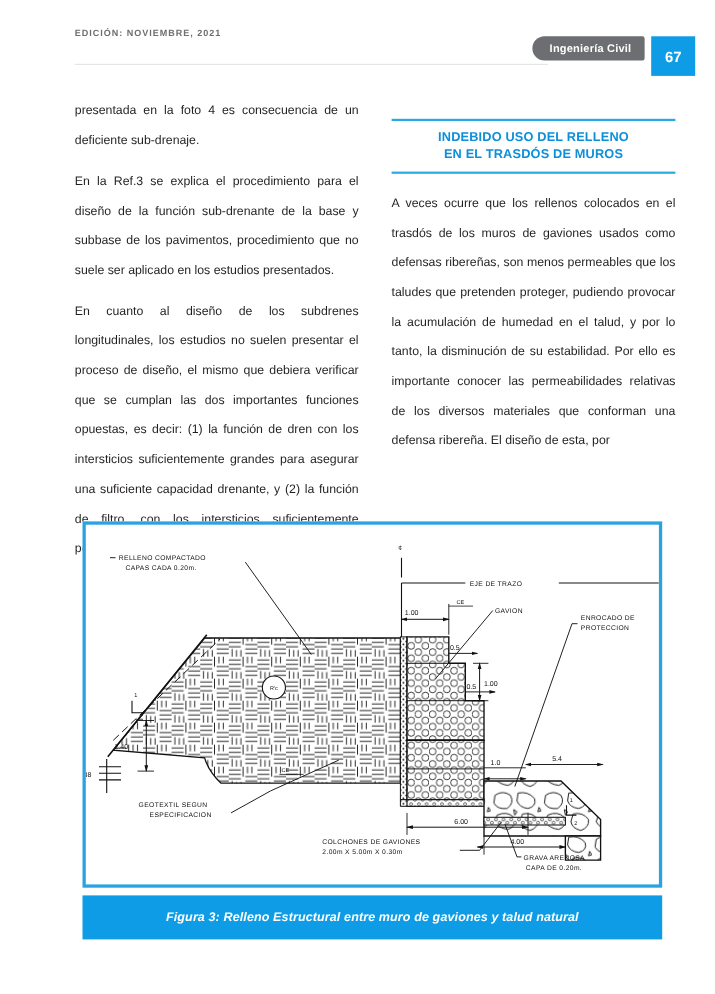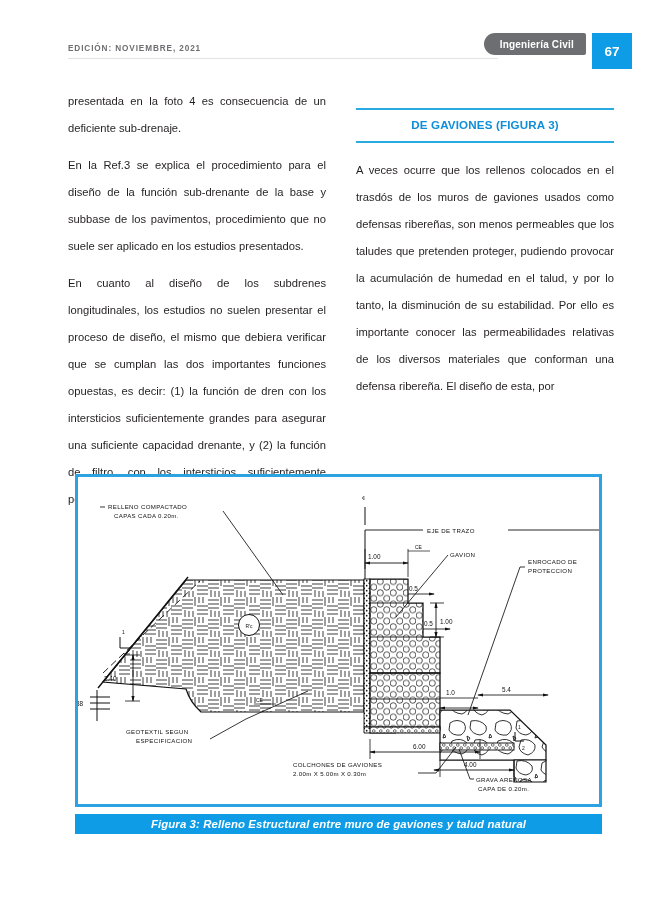--- a/index.html
+++ b/index.html
@@ -16,21 +16,21 @@
   }
 
   
   .header {
     position: absolute;
     left: 0; top: 0;
     width: 650px; height: 72px;
   }
   .header-edition {
     position: absolute;
-    left: 68px; top: 44px;
+    left: 68px; top: 26px;
     font-size: 8.2px;
     letter-spacing: 0.9px;
     font-weight: bold;
     color: #6d6e71;
     white-space: nowrap;
   }
   .header-rule {
     position: absolute;
     left: 68px; top: 58px;
     width: 430px; height: 1px;
@@ -115,21 +115,21 @@
   .figure-box {
     position: relative;
     width: 527px; height: 333px;
     border: 3px solid #2ba3e3;
     background: #ffffff;
     overflow: hidden;
   }
   .figure-box svg { display: block; }
   .figure-caption {
     margin-top: 7px;
-    width: 527px; height: 20px;
+    width: 527px; height: 40px;
     background: #0d9ce5;
     display: flex;
     align-items: center;
     justify-content: center;
   }
   .figure-caption span {
     font-size: 11.4px;
     font-style: italic;
     font-weight: bold;
     color: #ffffff;
@@ -168,21 +168,22 @@
 
 <div class="col col-left">
   <p class="para">presentada en la foto 4 es consecuencia de un deficiente sub-drenaje.</p>
   <p class="para">En la Ref.3 se explica el procedimiento para el diseño de la función sub-drenante de la base y subbase de los pavimentos, procedimiento que no suele ser aplicado en los estudios presentados.</p>
   <p class="para">En cuanto al diseño de los subdrenes longitudinales, los estudios no suelen presentar el proceso de diseño, el mismo que debiera verificar que se cumplan las dos importantes funciones opuestas, es decir: (1) la función de dren con los intersticios suficientemente grandes para asegurar una suficiente capacidad drenante, y (2) la función de filtro, con los intersticios suficientemente pequeños, para evitar la</p>
 </div>
 
 <div class="col col-right">
 
   <div class="section-head">
-    <span class="section-head-line">DE GAVIONES (FIGURA 3)</span>
+    <span class="section-head-line">INDEBIDO USO DEL RELLENO</span>
+    <span class="section-head-line">EN EL TRASDÓS DE MUROS</span>
   </div>
 
   <p class="para">A veces ocurre que los rellenos colocados en el trasdós de los muros de gaviones usados como defensas ribereñas, son menos permeables que los taludes que pretenden proteger, pudiendo provocar la acumulación de humedad en el talud, y por lo tanto, la disminución de su estabilidad. Por ello es importante conocer las permeabilidades relativas de los diversos materiales que conforman una defensa ribereña. El diseño de esta, por</p>
 </div>
 
 <div class="figure-wrap">
   <div class="figure-box">
     <svg width="521" height="327" viewBox="0 0 521 327">
       <defs>
 

